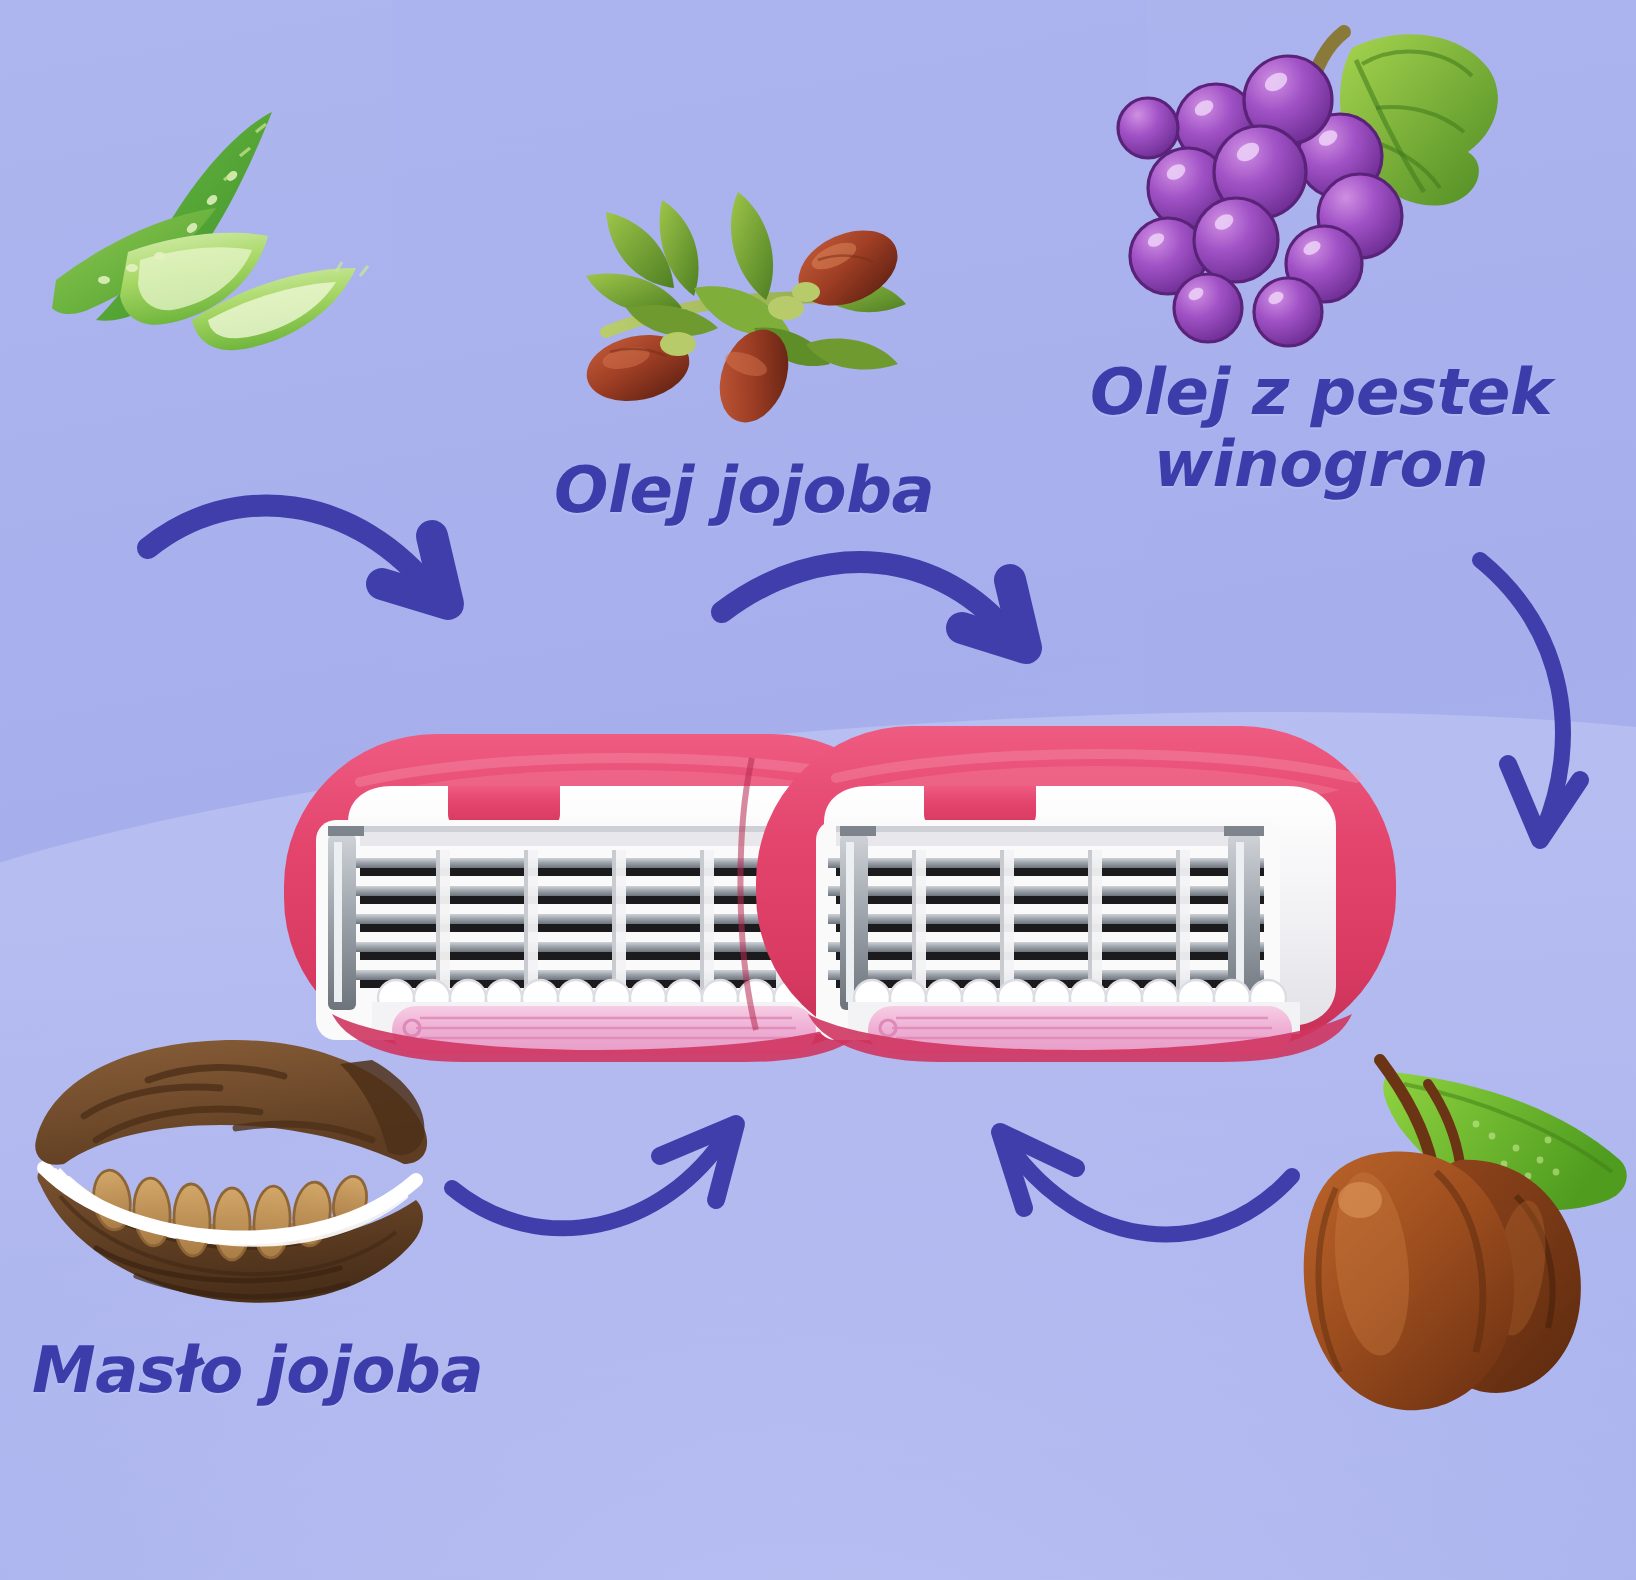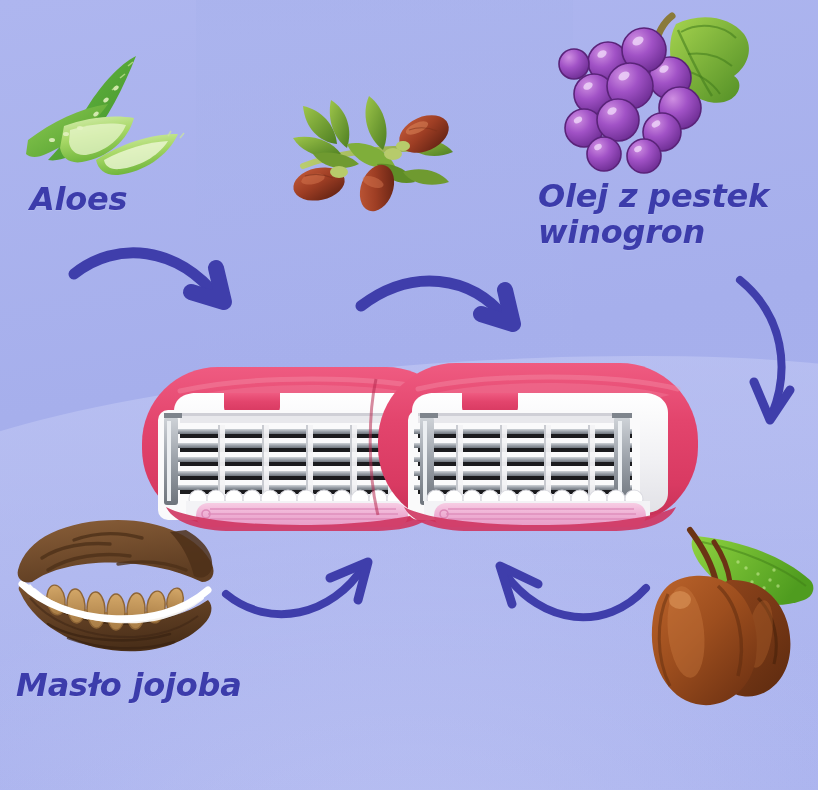--- a/index.html
+++ b/index.html
@@ -37,21 +37,21 @@
     font-weight:bold;
     font-style:italic;
     font-family:"DejaVu Sans", sans-serif;
     letter-spacing:-0.2px;
     line-height:1.12;
     white-space:pre-line;
     text-shadow:0 1px 0 rgba(255,255,255,.12);
   }
   #lbl-aloes{left:30px;top:182px;font-size:32px;}
   #lbl-jojoba{left:277px;top:228px;font-size:32px;}
-  #lbl-grape{left:538px;top:179px;font-size:32px;text-align:left;width:245px;}
+  #lbl-grape{left:538px;top:179px;font-size:32px;text-align:center;width:245px;}
   #lbl-cocoa{left:16px;top:668px;font-size:32px;}
   #lbl-shea{left:432px;top:648px;font-size:32px;}
 
   .art{position:absolute;}
   svg{display:block;overflow:visible;}
   .arrow{position:absolute;pointer-events:none;}
 </style>
 </head>
 <body>
 
@@ -98,21 +98,20 @@
       </g>
       <g stroke="#cde89a" stroke-width="1.6" opacity=".7">
         <path d="M120 18 l5 -4"></path>
           <path d="M112 30 l5 -4"></path>
           <path d="M104 42 l5 -4"></path>
         <path d="M172 90 l4 -5"></path>
           <path d="M160 88 l3 -5"></path>
       </g>
     </svg>
   </div>
-  <div class="label" id="lbl-aloes">Aloes</div>
 
   <div class="art" style="left:285px;top:88px;width:175px;height:125px;">
     <svg width="175" height="125" viewBox="0 0 175 125">
       <defs>
         <linearGradient id="jLeaf" x1="0" y1="0" x2="1" y2="1">
           <stop offset="0" stop-color="#9ec54a"></stop>
             <stop offset="1" stop-color="#4e7f22"></stop>
         </linearGradient>
         <linearGradient id="jNut" x1="0" y1="0" x2="0.6" y2="1">
           <stop offset="0" stop-color="#c45b3a"></stop>
@@ -154,20 +153,21 @@
         <path d="M124 42 q14 -5 28 1" stroke="#7c2f1a" stroke-width="1.2" fill="none" opacity=".55"></path>
       </g>
 
       <g fill="#b7cb6b">
         <ellipse cx="54" cy="84" rx="9" ry="6"></ellipse>
         <ellipse cx="108" cy="66" rx="9" ry="6"></ellipse>
         <ellipse cx="118" cy="58" rx="7" ry="5"></ellipse>
       </g>
     </svg>
   </div>
+  <div class="label" id="lbl-jojoba">Olej jojoba</div>
 
   <div class="art" style="left:548px;top:8px;width:215px;height:170px;">
     <svg width="215" height="170" viewBox="0 0 215 170">
       <defs>
         <radialGradient id="gBerry" cx="0.33" cy="0.28" r="0.78">
           <stop offset="0" stop-color="#cf8fe2"></stop>
             <stop offset="0.45" stop-color="#a152c6"></stop>
           <stop offset="1" stop-color="#6d2d93"></stop>
         </radialGradient>
         <linearGradient id="gLeaf" x1="0" y1="0" x2="1" y2="1">

